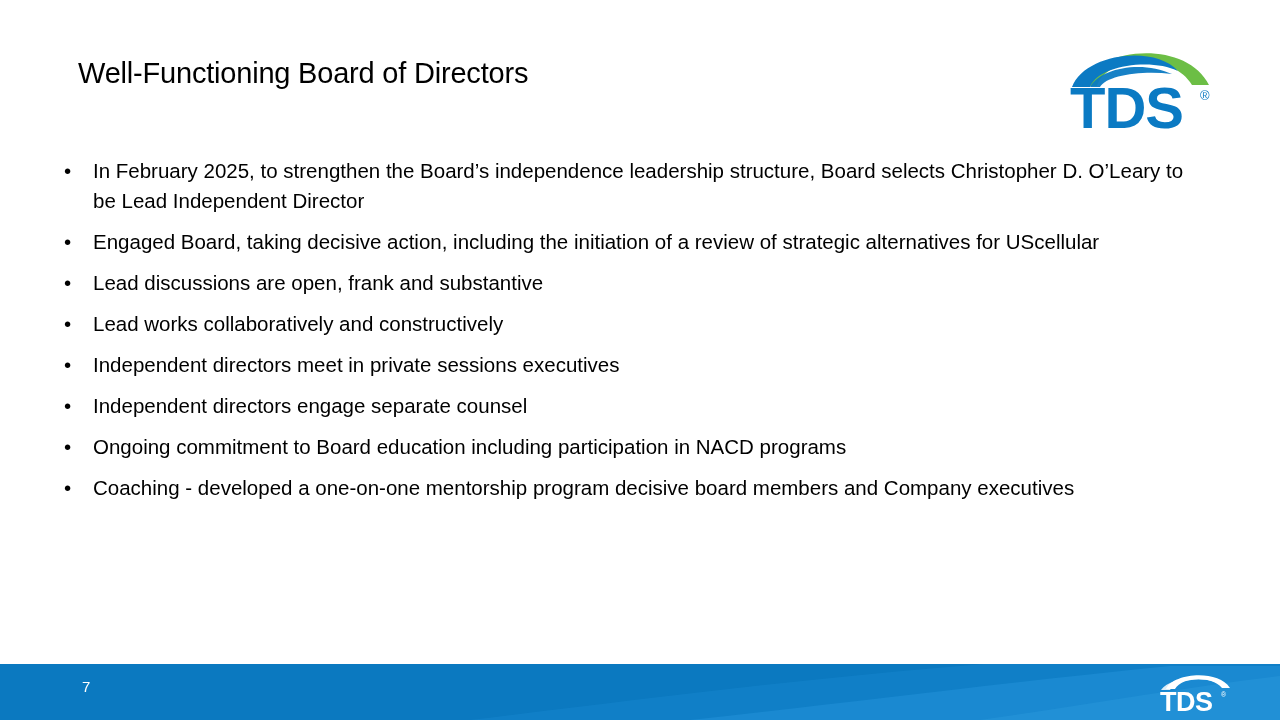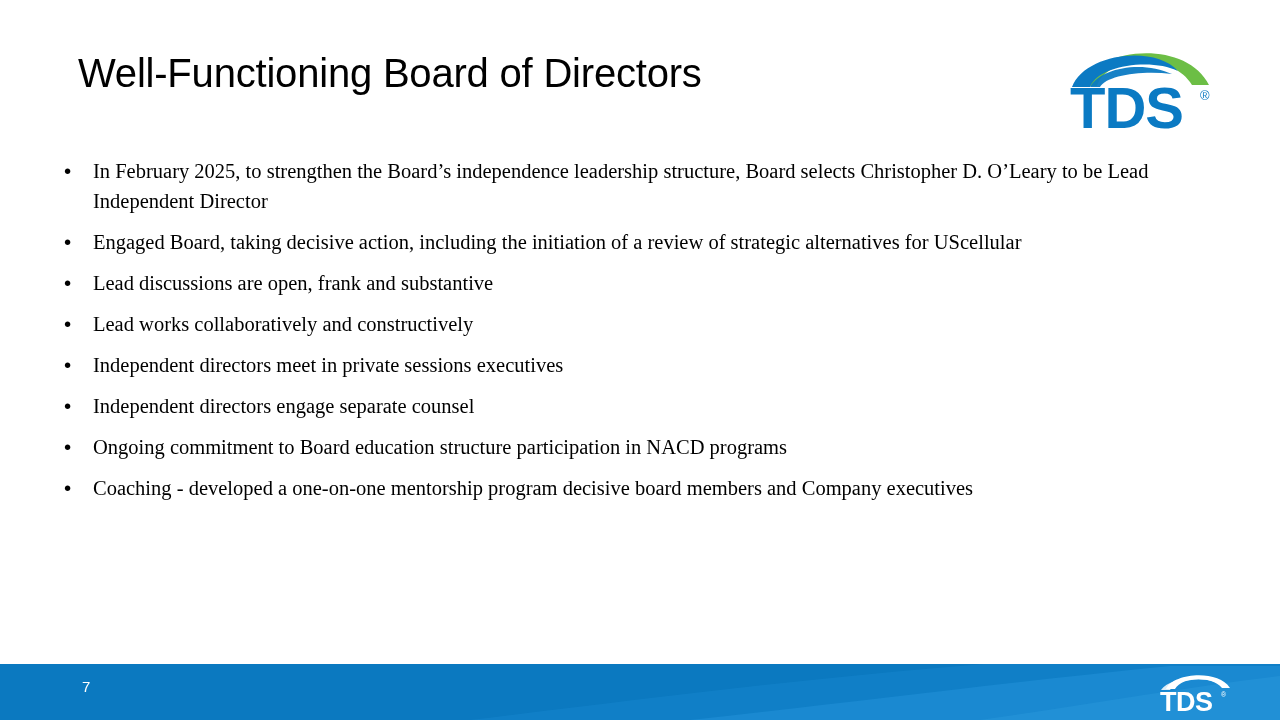--- a/index.html
+++ b/index.html
@@ -22,21 +22,21 @@
     background: #ffffff;
     overflow: hidden;
   }
 
   
   .slide-title {
     position: absolute;
     left: 78px;
     top: 50px;
     width: 960px;
-    font-size: 40px;
+    font-size: 29px;
     line-height: 46px;
     color: #000000;
     font-weight: normal;
     letter-spacing: -0.2px;
     white-space: nowrap;
   }
 
   
   .header-logo {
     position: absolute;
@@ -67,21 +67,20 @@
   .bullet-item .bullet-dot {
     position: absolute;
     left: 8px;
     top: 0;
     font-size: 20.5px;
     line-height: 30px;
     color: #000000;
   }
   .bullet-item .bullet-text {
     display: block;
-    font-family: Liberation Serif, serif;
   }
 
   
   .footer {
     position: absolute;
     left: 0;
     top: 664px;
     width: 1280px;
     height: 56px;
     background: #0b79c0;
@@ -150,21 +149,21 @@
     <li class="bullet-item">
       <span class="bullet-dot">•</span>
       <span class="bullet-text">Independent directors meet in private sessions executives</span>
     </li>
     <li class="bullet-item">
       <span class="bullet-dot">•</span>
       <span class="bullet-text">Independent directors engage separate counsel</span>
     </li>
     <li class="bullet-item">
       <span class="bullet-dot">•</span>
-      <span class="bullet-text">Ongoing commitment to Board education structure participation in NACD programs</span>
+      <span class="bullet-text">Ongoing commitment to Board education including participation in NACD programs</span>
     </li>
     <li class="bullet-item">
       <span class="bullet-dot">•</span>
       <span class="bullet-text">Coaching - developed a one-on-one mentorship program decisive board members and Company executives</span>
     </li>
   </ul>
 
   <div class="footer">
     <svg class="footer-curves" viewBox="0 0 1280 56" preserveAspectRatio="none" xmlns="http://www.w3.org/2000/svg">
       <path d="M470 56 C 640 36, 800 14, 1010 -2 L 1280 -2 L 1280 56 Z" fill="#1585cc" opacity="0.55"></path>

